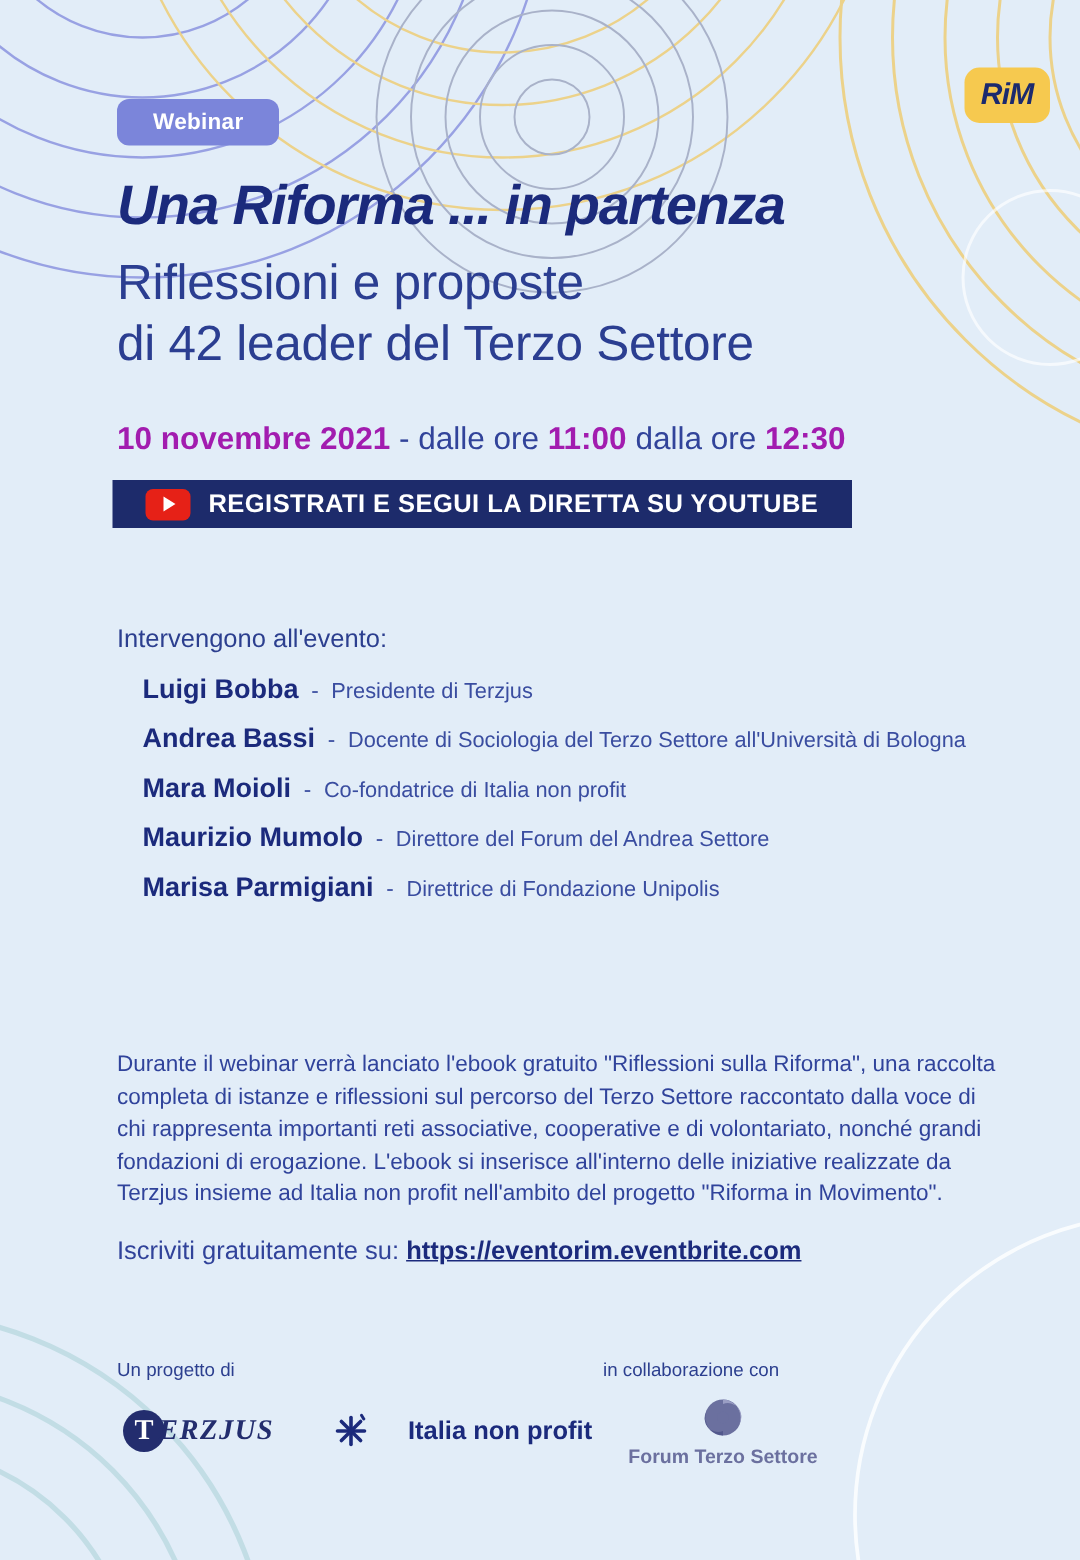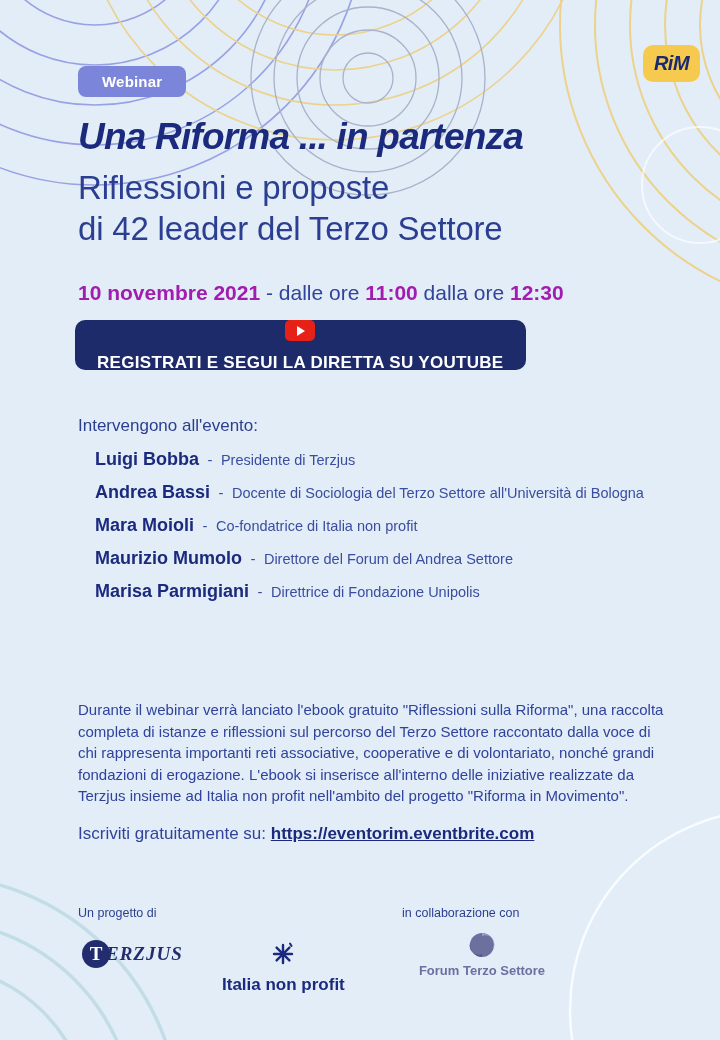--- a/index.html
+++ b/index.html
@@ -15,22 +15,22 @@
        font-size:20px;font-weight:800;font-style:italic;letter-spacing:-.5px;}
 
   .title{left:78px;top:116px;font-size:37px;font-weight:800;font-style:italic;
          color:#1b2a7c;letter-spacing:-.8px;white-space:nowrap;}
   .subtitle{left:78px;top:167px;font-size:33px;font-weight:400;color:#2b3e91;
             line-height:41px;letter-spacing:-.2px;}
 
   .date{left:78px;top:281px;font-size:21px;color:#31439a;white-space:nowrap;}
   .date b{color:#a21caf;}
 
-  .cta{left:75px;top:320px;height:50px;background:#1d2b6b;border:none;border-radius:10px;
-       display:flex;align-items:center;gap:12px;padding:0 22px;cursor:pointer;flex-direction:column;}
+  .cta{left:75px;top:320px;height:32px;background:#1d2b6b;border:none;border-radius:0;
+       display:flex;align-items:center;gap:12px;padding:0 22px;cursor:pointer;}
   .cta-label{color:#ffffff;font-weight:bold;font-size:17px;letter-spacing:.3px;white-space:nowrap;
              font-family:"Liberation Sans","DejaVu Sans",sans-serif;}
   .yt{width:30px;height:21px;background:#e62117;border-radius:5px;display:flex;
       align-items:center;justify-content:center;flex:0 0 auto;}
   .yt-tri{width:0;height:0;border-left:8px solid #ffffff;border-top:5px solid transparent;
           border-bottom:5px solid transparent;margin-left:2px;}
 
   .speakers{left:78px;top:416px;}
   .sec-heading{font-size:17px;color:#2c3f8f;margin:0 0 13px 0;font-weight:400;}
   .speaker-row{margin:0 0 12px 17px;white-space:nowrap;}
@@ -50,21 +50,21 @@
   .fl-left{left:78px;top:906px;}
   .fl-right{left:402px;top:906px;}
 
   .terzjus{left:82px;top:940px;display:flex;align-items:center;}
   .terzjus-mark{width:28px;height:28px;border-radius:50%;background:#232d6e;color:#ffffff;
                 display:flex;align-items:center;justify-content:center;
                 font-family:"Liberation Serif","DejaVu Serif",serif;font-size:19px;font-weight:bold;}
   .terzjus-rest{font-family:"Liberation Serif","DejaVu Serif",serif;font-size:19px;
                 font-weight:bold;font-style:italic;color:#232d6e;letter-spacing:1px;margin-left:-4px;}
 
-  .inp{left:222px;top:942px;display:flex;align-items:center;gap:9px;flex-direction:column;}
+  .inp{left:222px;top:942px;display:flex;align-items:center;gap:26px;}
   .inp-label{font-size:17px;font-weight:bold;color:#1b2a7c;}
 
   .forum{left:402px;top:928px;width:160px;display:flex;flex-direction:column;align-items:center;}
   .forum-label{font-size:13px;color:#6b709f;margin-top:3px;white-space:nowrap;font-weight:bold;}
 </style>
 </head>
 <body>
 
 <div class="page">
 

